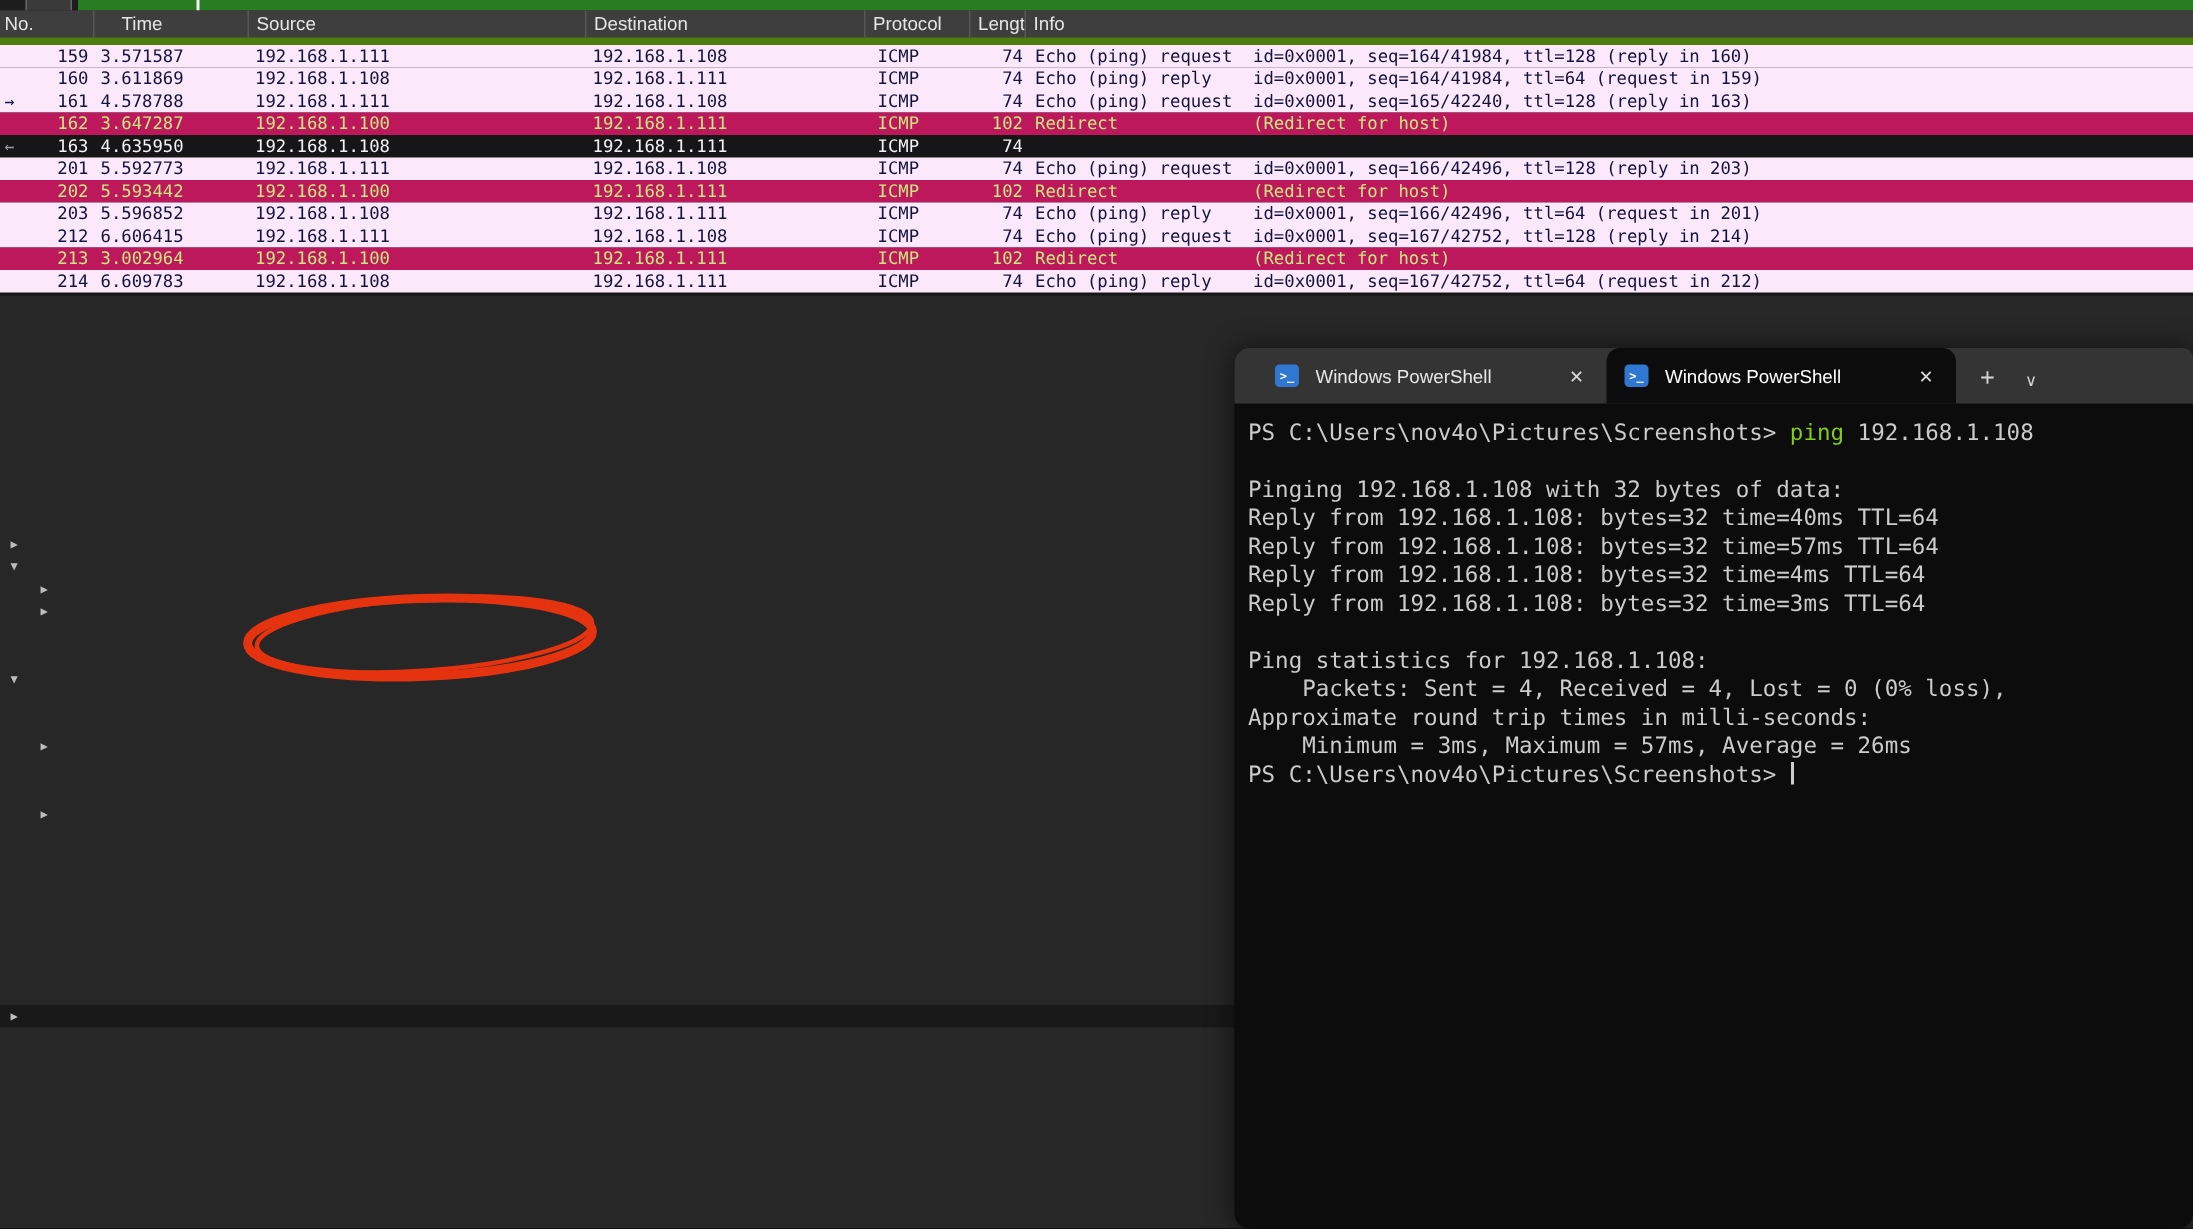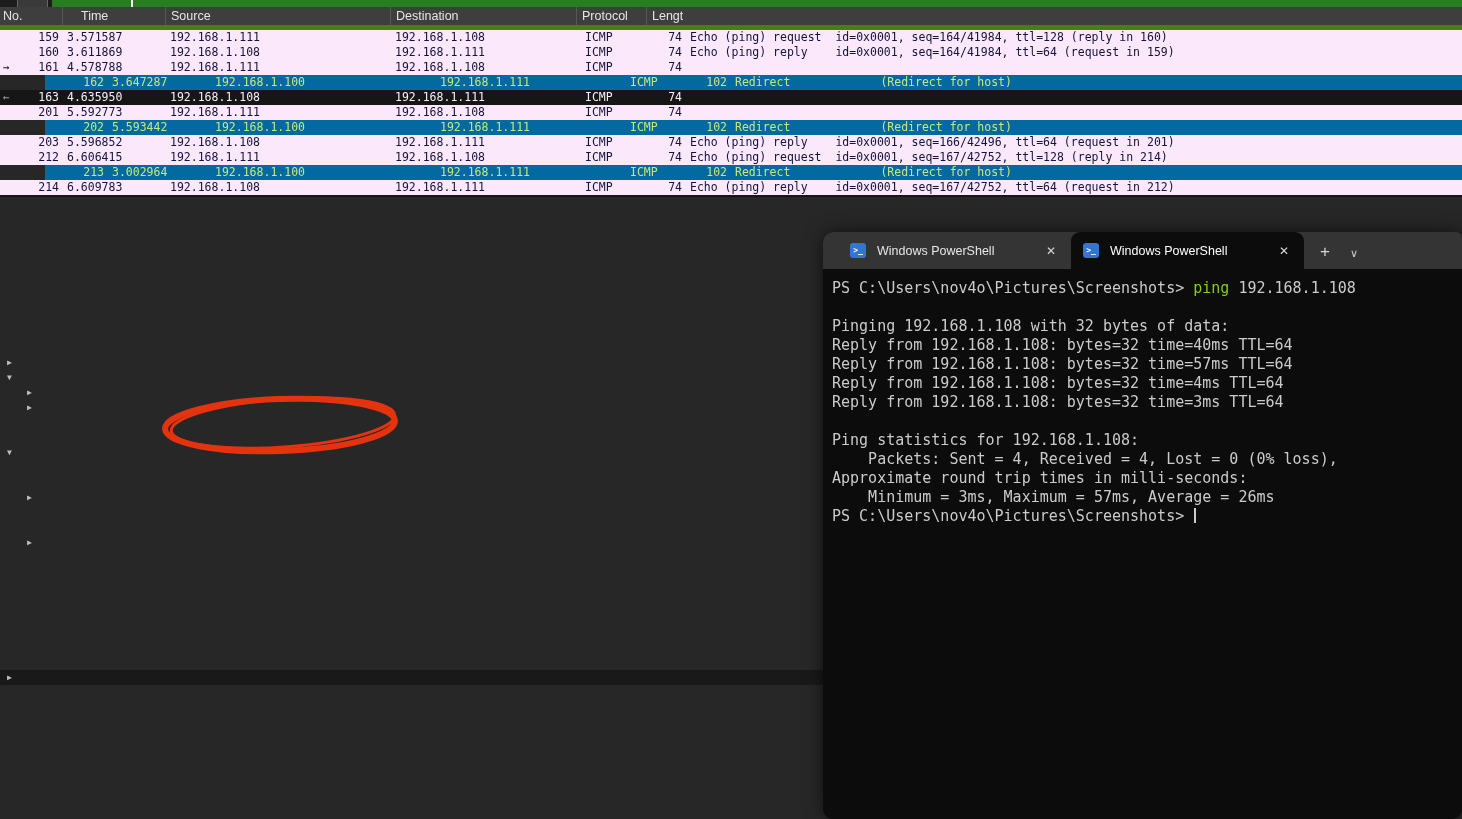--- a/index.html
+++ b/index.html
@@ -17,21 +17,21 @@
   .pl-header { position:absolute; left:0; top:7px; width:1462px; height:23px; background:#3e3e3e;
     display:flex; align-items:center; color:#e5e5e5; font-size:12.5px; border-bottom:5px solid #4d7c0f; }
   .hcell { height:100%; display:flex; align-items:center; padding-left:5px; border-left:1px solid #575757; overflow:hidden; white-space:nowrap; }
   .hcell:first-child { border-left:none; padding-left:3px; }
   .c-no{width:62px;} .c-time{width:103px;padding-left:18px;} .c-src{width:225px;} .c-dst{width:186px;}
   .c-proto{width:70px;text-align:center;} .c-len{width:37px;} .c-info{flex:1;}
   .pl-rows { position:absolute; left:0; top:30px; width:1462px; border-bottom:2px solid #161616; }
   .prow { display:flex; height:15px; line-height:15px; font-family:"DejaVu Sans Mono", monospace;
     font-size:11.5px; white-space:pre; position:relative;align-items:flex-end; }
   .r-normal { background:#fbe9fb; color:#13133c; }
-  .r-redirect { background:#0369a1; color:#c7e87d;margin-left:45px; }
+  .r-redirect { background:#be185d; color:#c7e87d; }
   .r-selected { background:#161616; color:#f2f2f2; }
   .pcell { overflow:hidden; flex-shrink:0; }
   .p-arrow{ position:absolute; left:3px; top:0; width:20px; font-size:11px; }
   .r-selected .p-arrow{ color:#9a9a9a; }
   .p-no{ width:62px; text-align:right; padding-right:3px; }
   .p-time{ width:103px; padding-left:5px; }
   .p-src{ width:225px; padding-left:5px; }
   .p-dst{ width:186px; padding-left:5px; }
   .p-proto{ width:70px; padding-left:9px; }
   .p-len{ width:37px; text-align:right; padding-right:1px; }
@@ -97,20 +97,23 @@
       </div>
 
   <div class="hcell c-proto">
         <span>Protocol</span>
       </div>
 
   <div class="hcell c-len">
         <span>Lengt</span>
       </div>
 
+  <div class="hcell c-info">
+        <span>Info</span>
+      </div>
 </div>
 
   <div class="pl-rows" id="packet-rows">
   <div class="prow r-normal">
     <span class="p-arrow"></span>
     <span class="pcell p-no">159</span>
     <span class="pcell p-time">3.571587</span>
     <span class="pcell p-src">192.168.1.111</span>
     <span class="pcell p-dst">192.168.1.108</span>
     <span class="pcell p-proto">ICMP</span>
@@ -130,20 +133,21 @@
   </div>
 
   <div class="prow r-normal">
     <span class="p-arrow">→</span>
     <span class="pcell p-no">161</span>
     <span class="pcell p-time">4.578788</span>
     <span class="pcell p-src">192.168.1.111</span>
     <span class="pcell p-dst">192.168.1.108</span>
     <span class="pcell p-proto">ICMP</span>
     <span class="pcell p-len">74</span>
+    <span class="pcell p-info">Echo (ping) request  id=0x0001, seq=165/42240, ttl=128 (reply in 163)</span>
   </div>
 
   <div class="prow r-redirect">
     <span class="p-arrow"></span>
     <span class="pcell p-no">162</span>
     <span class="pcell p-time">3.647287</span>
     <span class="pcell p-src">192.168.1.100</span>
     <span class="pcell p-dst">192.168.1.111</span>
     <span class="pcell p-proto">ICMP</span>
     <span class="pcell p-len">102</span>
@@ -161,20 +165,21 @@
   </div>
 
   <div class="prow r-normal">
     <span class="p-arrow"></span>
     <span class="pcell p-no">201</span>
     <span class="pcell p-time">5.592773</span>
     <span class="pcell p-src">192.168.1.111</span>
     <span class="pcell p-dst">192.168.1.108</span>
     <span class="pcell p-proto">ICMP</span>
     <span class="pcell p-len">74</span>
+    <span class="pcell p-info">Echo (ping) request  id=0x0001, seq=166/42496, ttl=128 (reply in 203)</span>
   </div>
 
   <div class="prow r-redirect">
     <span class="p-arrow"></span>
     <span class="pcell p-no">202</span>
     <span class="pcell p-time">5.593442</span>
     <span class="pcell p-src">192.168.1.100</span>
     <span class="pcell p-dst">192.168.1.111</span>
     <span class="pcell p-proto">ICMP</span>
     <span class="pcell p-len">102</span>

